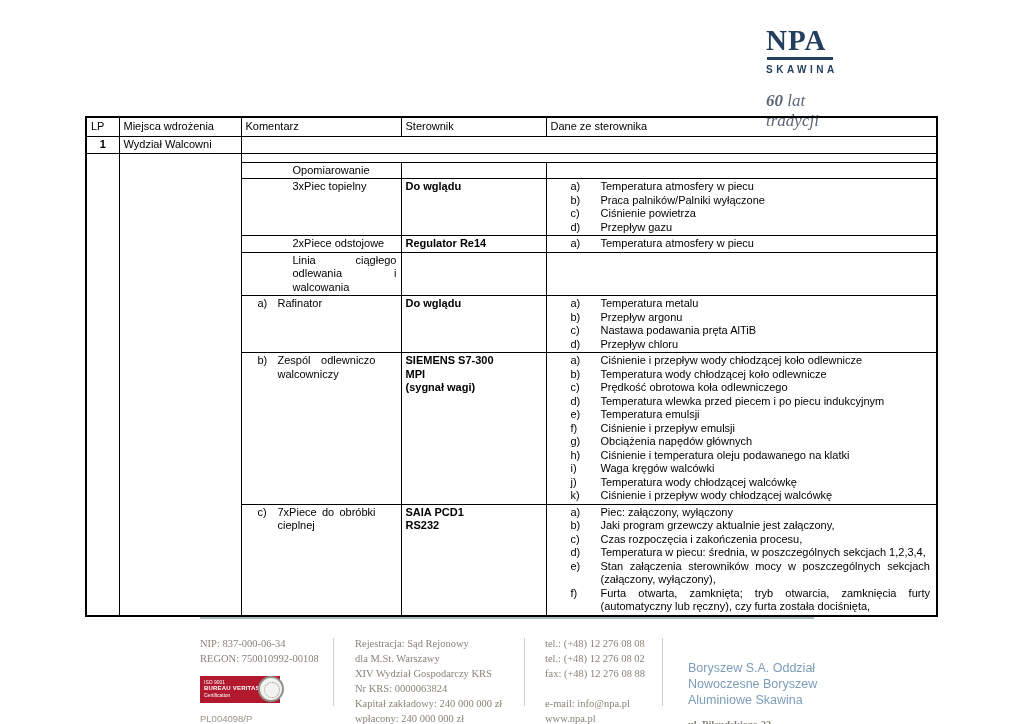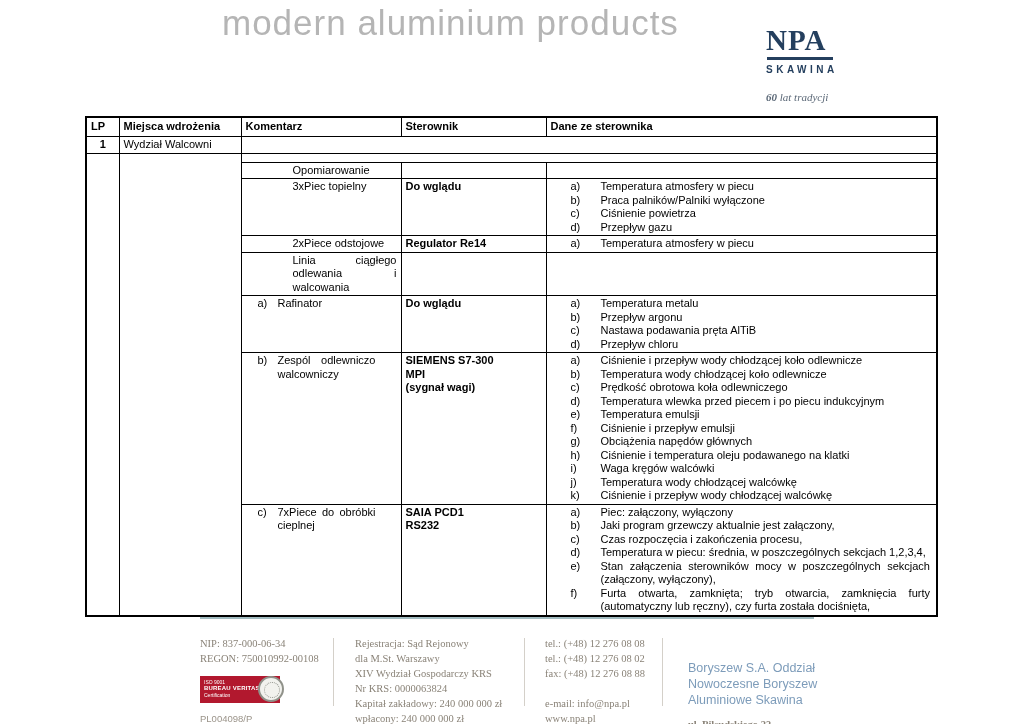--- a/index.html
+++ b/index.html
@@ -8,35 +8,35 @@
 
   
   .tagline{position:absolute;left:222px;top:3px;font-size:35px;font-weight:300;
            letter-spacing:1px;color:#b5b5b5;}
   .logo{position:absolute;left:766px;top:25px;width:70px;text-align:left;}
   .logo-npa{font-family:"Liberation Serif",serif;font-weight:bold;font-size:29px;
             color:#243f5e;letter-spacing:1px;line-height:30px;}
   .logo-rule{width:66px;height:3px;background:#243f5e;margin:2px 0 4px 1px;}
   .logo-city{font-size:10px;font-weight:bold;letter-spacing:3.5px;color:#243f5e;}
   .logo-trad{margin-top:16px;font-family:"Liberation Serif",serif;font-style:italic;
-             font-size:11px;color:#5b6877;}
+             font-size:17px;color:#5b6877;}
   .logo-trad b{font-style:italic;}
 
   
   .doc-title{position:absolute;left:85px;top:98px;font-size:13px;font-weight:bold;}
   .doc-title .u{text-decoration:underline;}
 
   
   table.main{position:absolute;left:85px;top:116px;width:853px;border-collapse:collapse;
              table-layout:fixed;font-size:11px;line-height:13.5px;}
   table.main col.c-lp{width:33px;} table.main col.c-pl{width:122px;}
   table.main col.c-ko{width:160px;} table.main col.c-st{width:145px;}
   table.main{border:2px solid #000;}
   table.main td,table.main th{border:1px solid #000;vertical-align:top;padding:1px 4px;}
-  table.main th{font-weight:bold;text-align:left;height:15px;padding-top:2px;}
+  table.main th{font-weight:normal;text-align:left;height:15px;padding-top:2px;}
   th.center,td.center{text-align:center;}
   td.lp1{text-align:center;font-weight:bold;}
   td.spacer-cell{height:6px;padding:0;}
   td.empty-col{padding:0;}
   .ctrl-line{font-weight:bold;}
   .c-plain{text-align:justify;padding-left:47px;}
   .c-labeled{display:flex;padding-left:12px;}
   .c-label{width:20px;flex:none;}
   .c-text{flex:1;max-width:98px;text-align:justify;}
   .d-item{display:flex;}
@@ -62,21 +62,20 @@
   .fcol3{position:absolute;left:545px;top:636px;width:115px;}
   .fcol4{position:absolute;left:688px;top:660px;width:150px;}
   .company-name{font-size:12.5px;line-height:16px;color:#7d9cba;}
   .company-addr{margin-top:9px;font-weight:bold;}
 </style>
 </head>
 <body>
 
 <div id="page">
 
-  <div class="tagline">modern aluminium products</div>
   <div class="logo">
     <div class="logo-npa">NPA</div>
     <div class="logo-rule"></div>
     <div class="logo-city">SKAWINA</div>
     <div class="logo-trad"><b>60</b><span> lat tradycji</span></div>
   </div>
 
 
   <table class="main">
     <colgroup>

